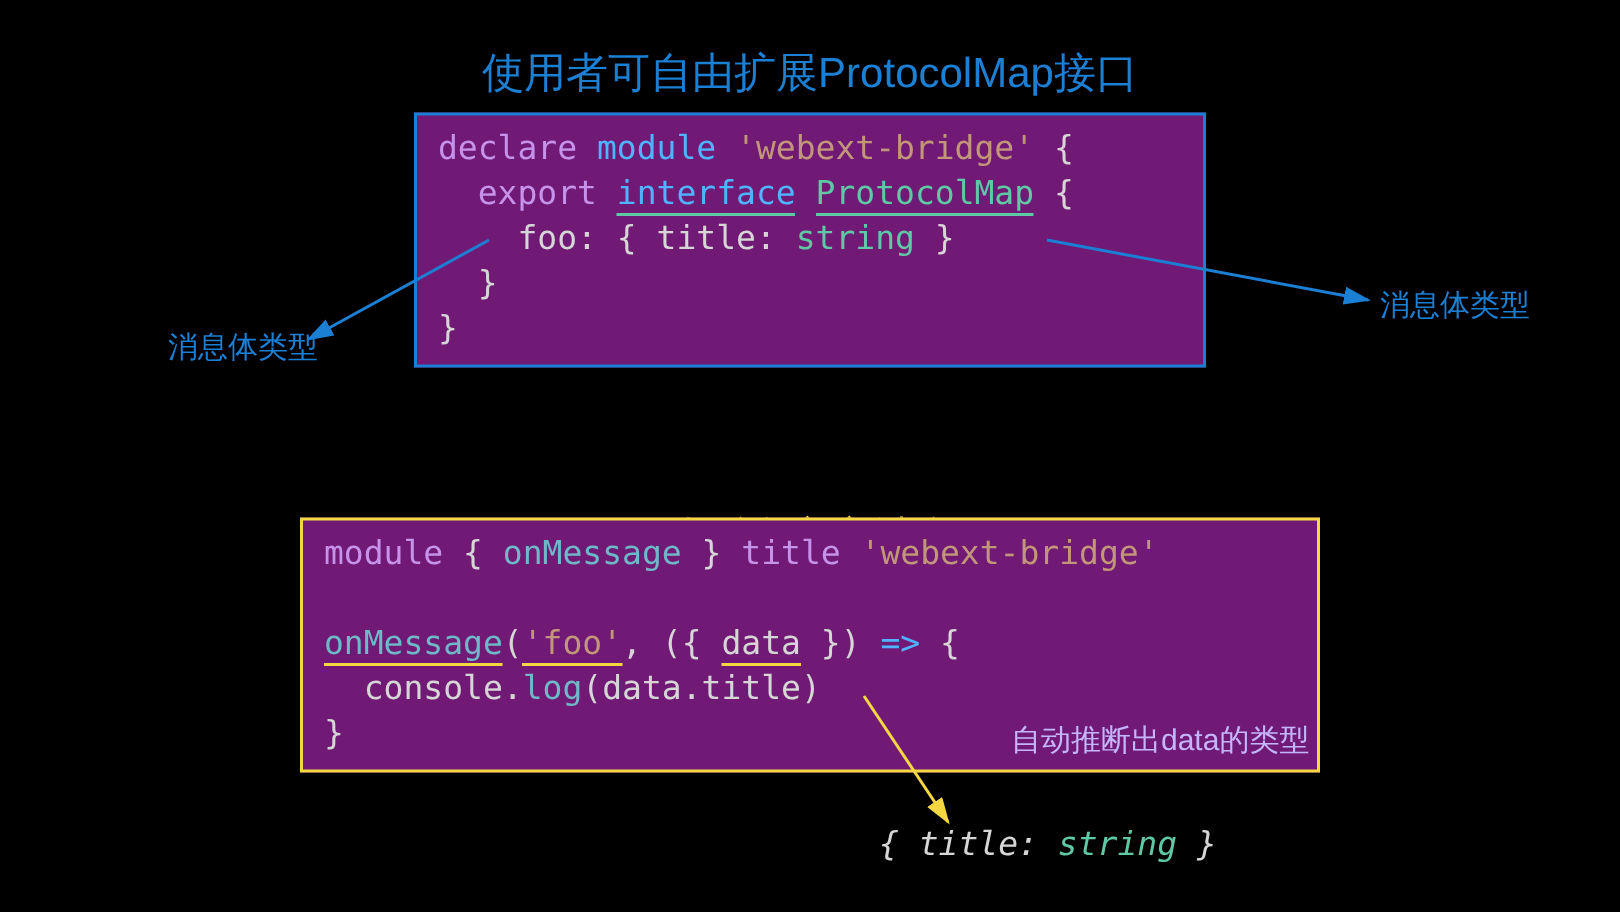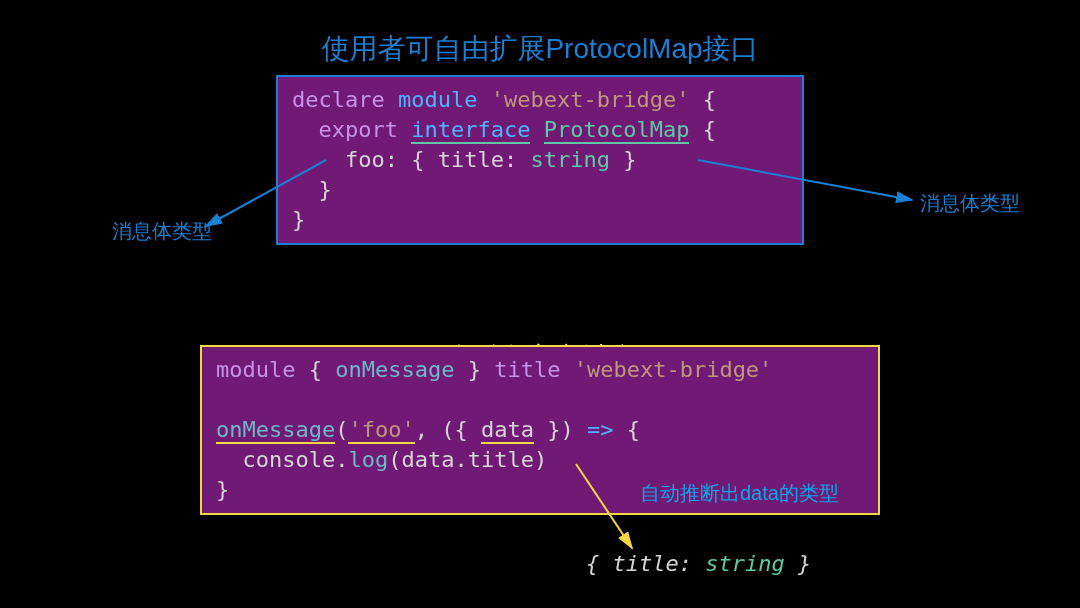--- a/index.html
+++ b/index.html
@@ -68,25 +68,25 @@
     position: absolute;
     color: #1b7fd4;
     font-size: 20px;
     font-family: "PingFang SC", "Microsoft YaHei", sans-serif;
   }
   .label-left  { top: 218px; left: 112px; }
   .label-right { top: 190px; left: 920px; }
 
   .label-yellow {
     position: absolute;
-    color: #0ea5e9;
+    color: #c4b5fd;
     font-size: 20px;
     font-family: "PingFang SC", "Microsoft YaHei", sans-serif;
     top: 480px;
-    left: 640px;
+    left: 674px;
   }
 
   svg.overlay {
     position: absolute;
     top: 0; left: 0;
     width: 1080px; height: 608px;
     pointer-events: none;
   }
 </style>
 </head>

